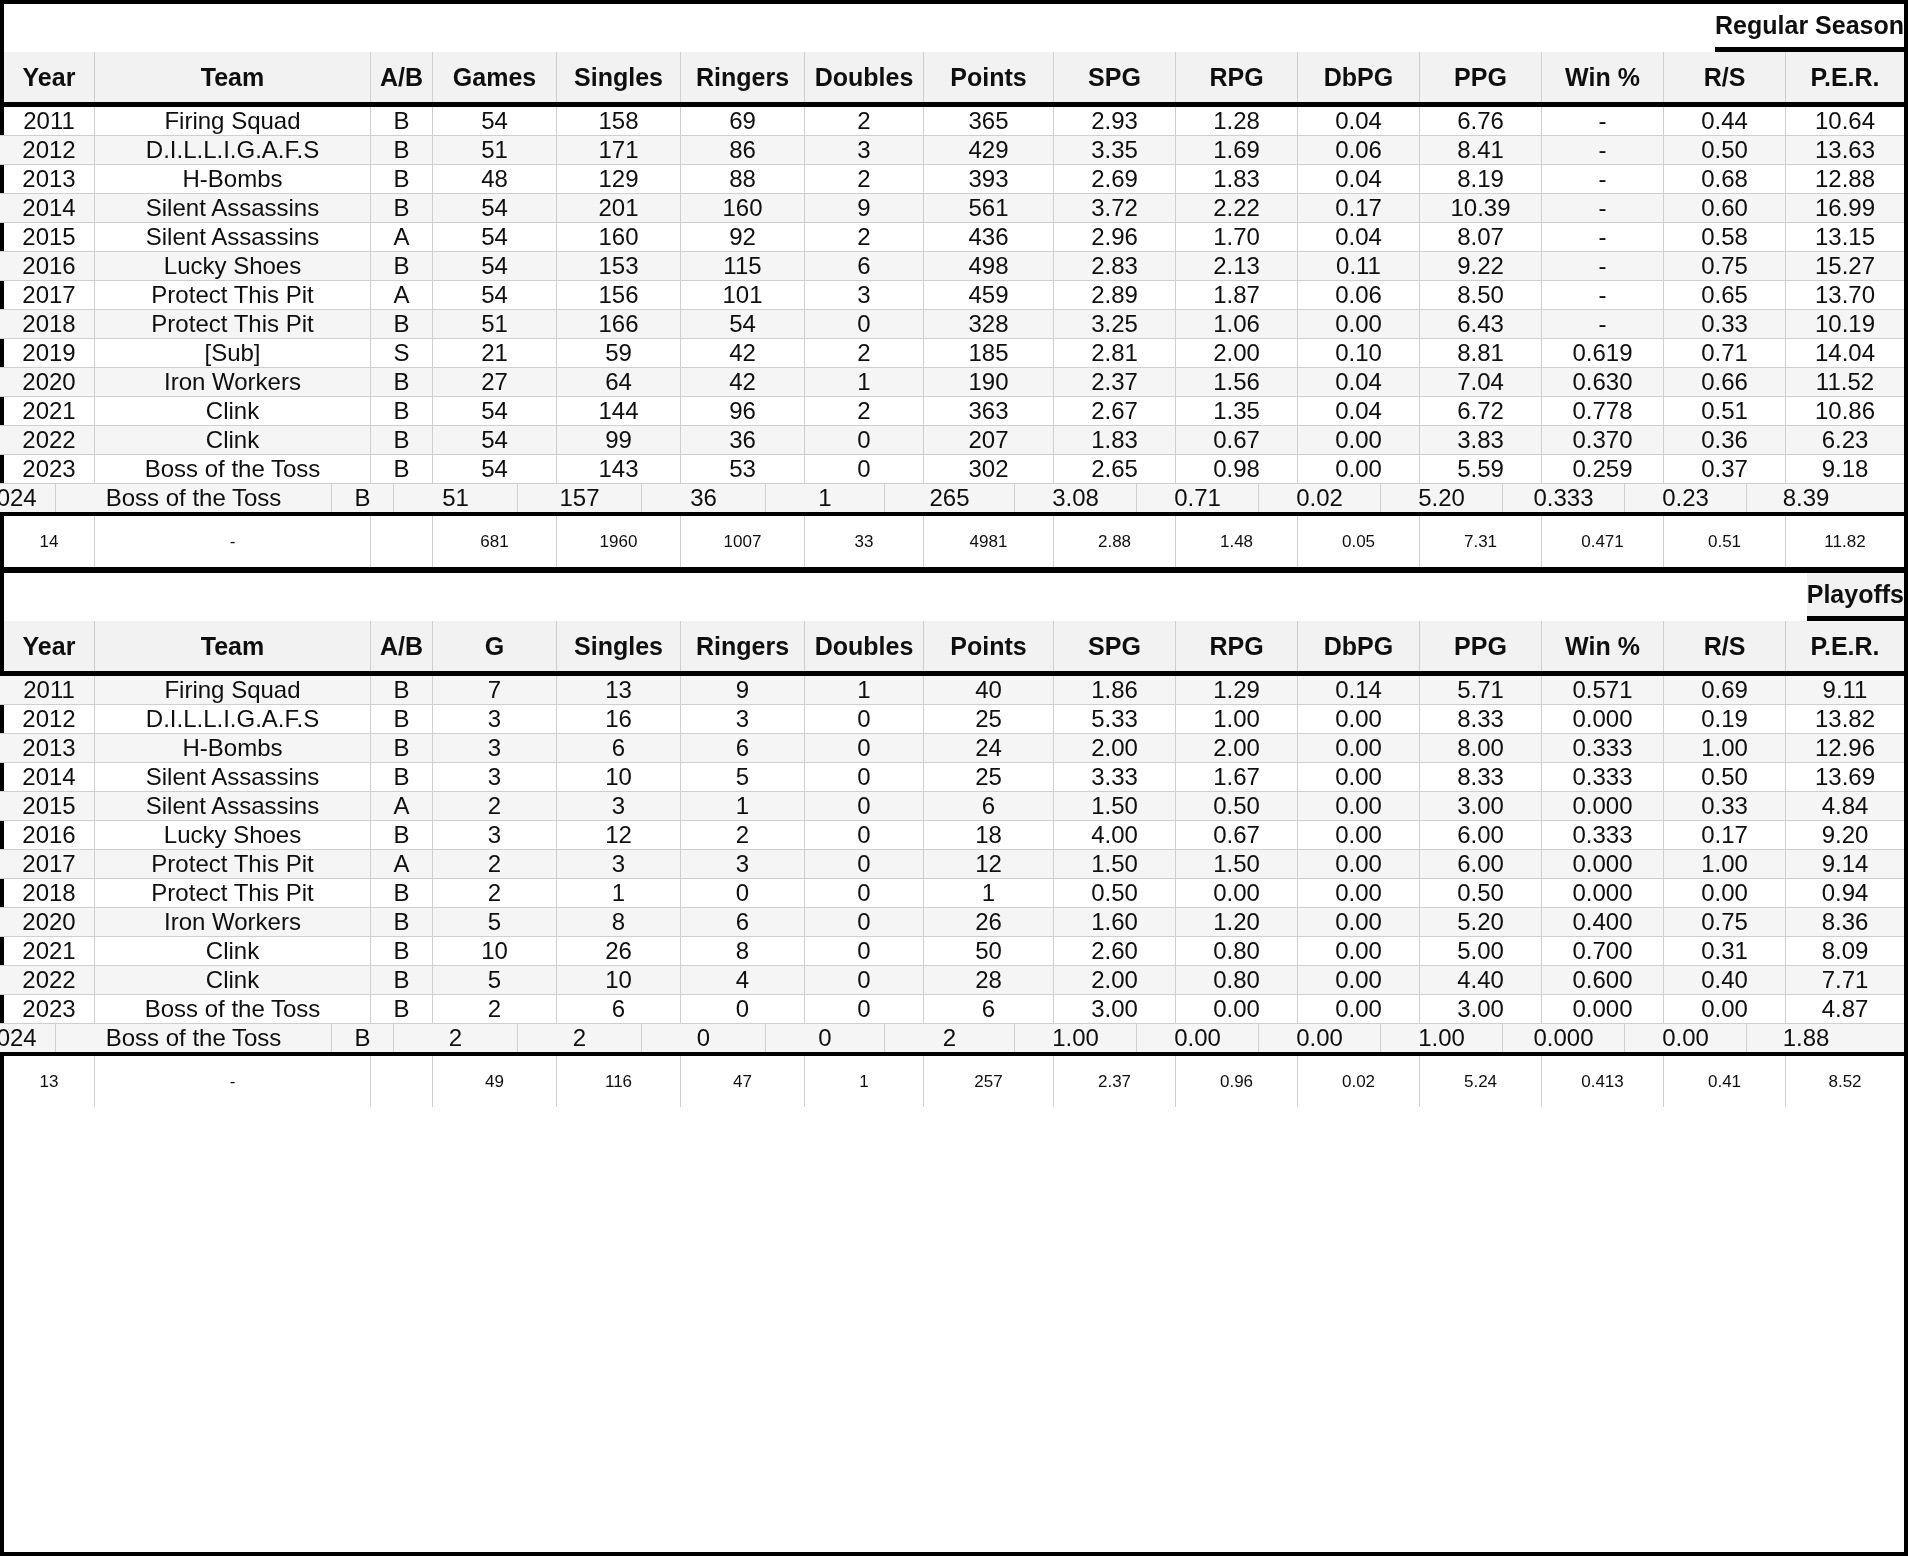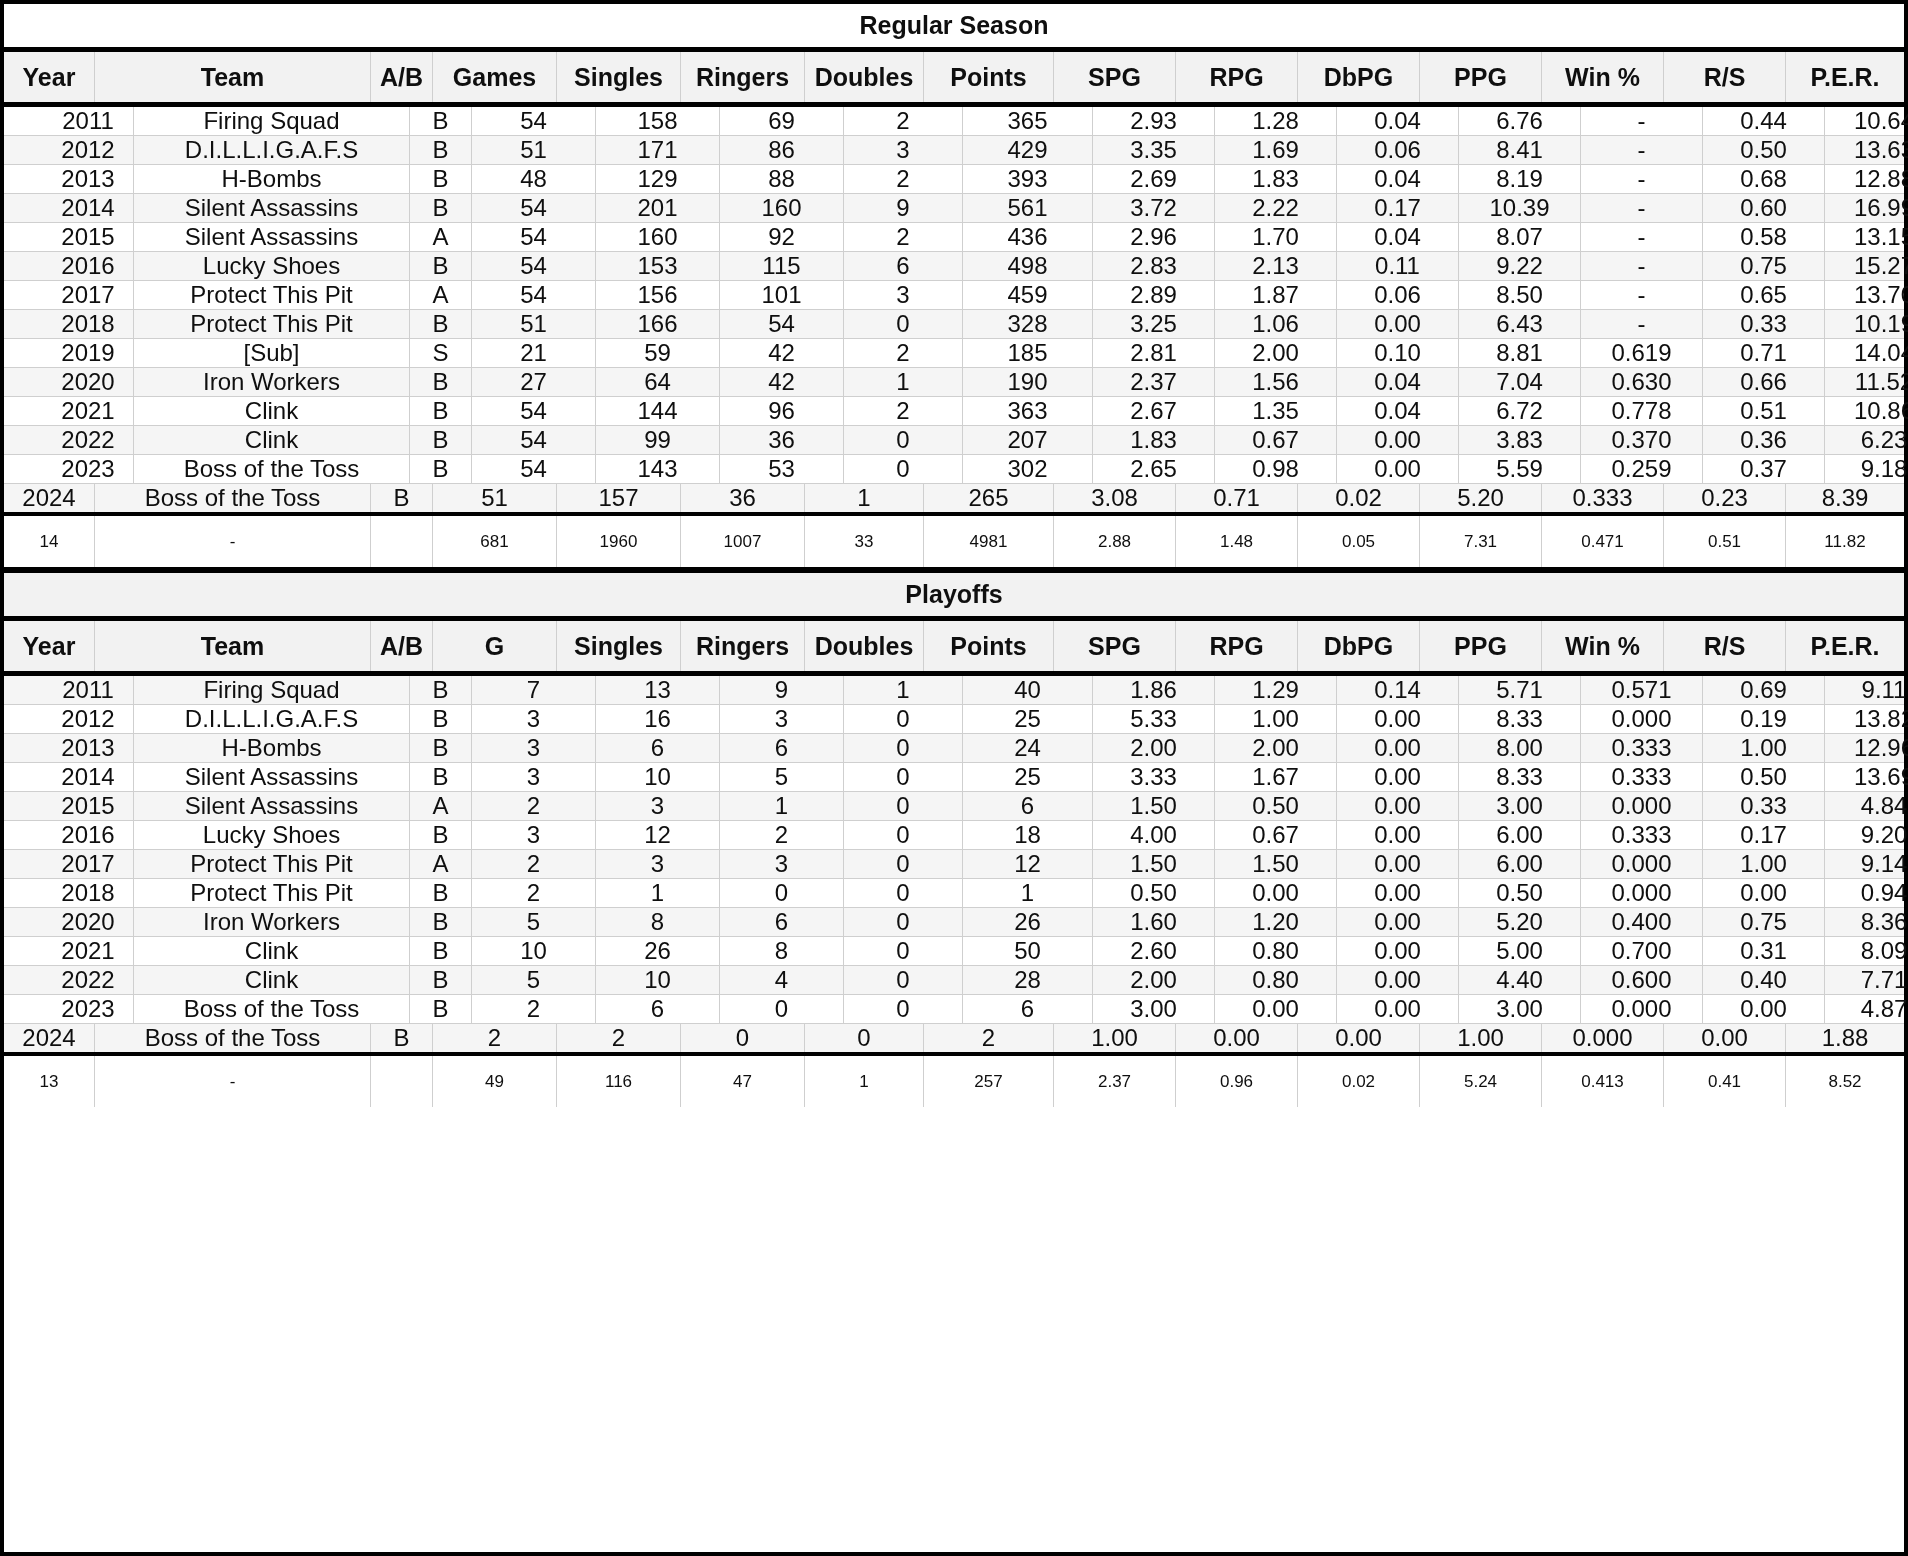--- a/index.html
+++ b/index.html
@@ -15,21 +15,21 @@
     display: flex; flex-direction: column;
     background: #fff;
   }
   .title-bar {
     flex: 0 0 72px;
     background: var(--title-bg, #c1c5c5);
     border-bottom: 7px solid #000;
     display: flex; align-items: center; justify-content: center;
     font-size: 40px; font-weight: bold; letter-spacing: 0.5px;
   }
-  .season-section { display: flex; flex-direction: column; }
+  .season-section { display: flex; flex-direction: column; align-items: flex-end; }
   .season-section:first-of-type { border-bottom: 6px solid #000; }
   .section-band {
     flex: 0 0 43px;
     border-bottom: 5px solid #000;
     display: flex; align-items: center; justify-content: center;
     font-size: 25px; font-weight: bold;
   }
   .section-band.band-white { background: #ffffff; }
   .section-band.band-gray  { background: var(--band-gray, #f2f2f2); }
   .grid {

